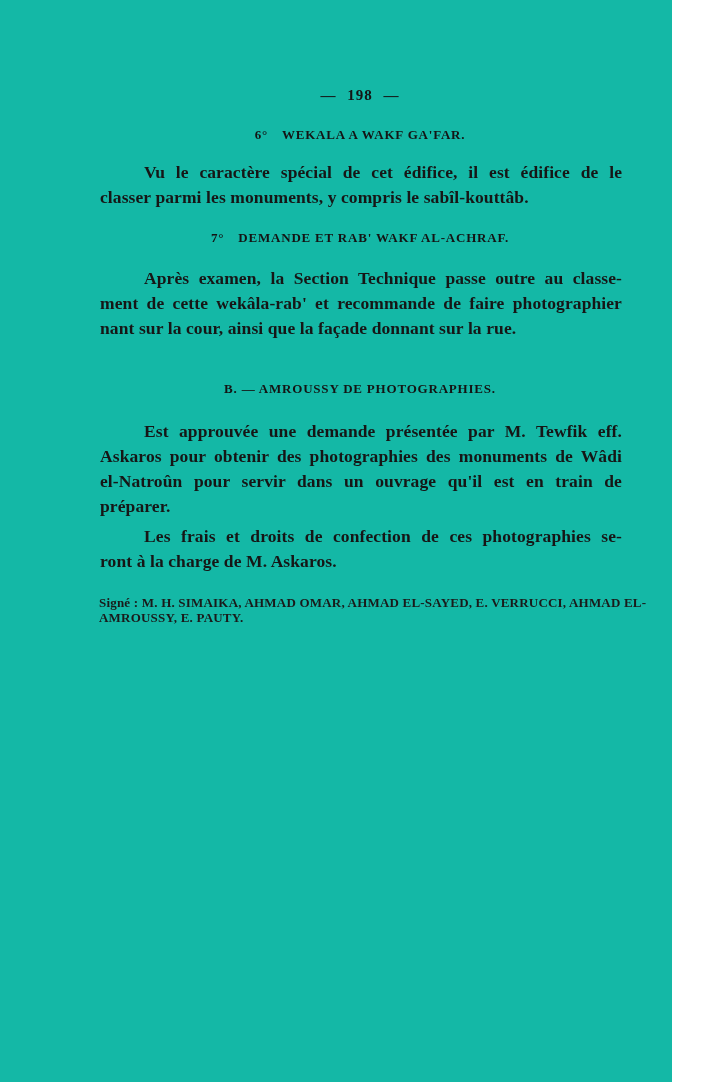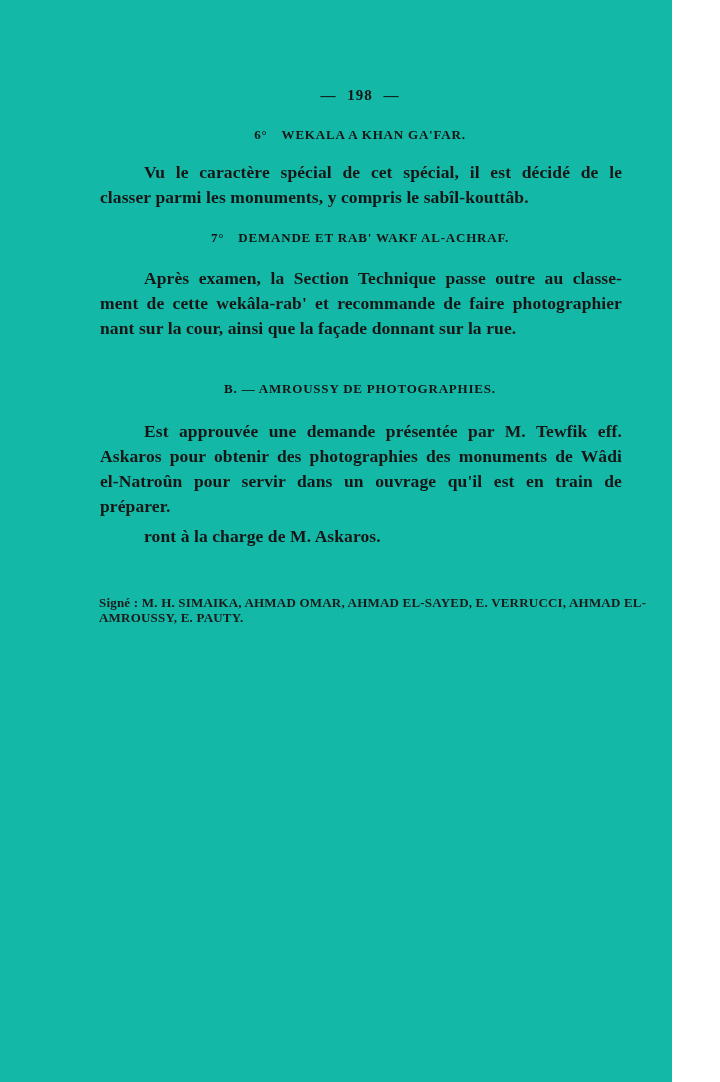--- a/index.html
+++ b/index.html
@@ -84,25 +84,25 @@
 </style>
 </head>
 <body>
 
 <div class="page">
 
   <div class="page-number">— 198 —</div>
 
   <div class="section-heading heading-6">
     <span>6°</span>
-    <span>WEKALA A KHAN GA'FAR.</span>
+    <span>WEKALA A WAKF GA'FAR.</span>
   </div>
 
   <div class="para p1">
-      <div class="line">Vu le caractère spécial de cet spécial, il est décidé de le</div>
+      <div class="line">Vu le caractère spécial de cet édifice, il est édifice de le</div>
       <div class="line last">classer parmi les monuments, y compris le sabîl-kouttâb.</div>
     </div>
 
   <div class="section-heading heading-7">
     <span>7°</span>
     <span>DEMANDE ET RAB' WAKF AL-ACHRAF.</span>
   </div>
 
   <div class="para p2">
       <div class="line">Après examen, la Section Technique passe outre au classe-</div>
@@ -115,20 +115,21 @@
   </div>
 
   <div class="para p3">
       <div class="line">Est approuvée une demande présentée par M. Tewfik eff.</div>
       <div class="line">Askaros pour obtenir des photographies des monuments de Wâdi</div>
       <div class="line">el-Natroûn pour servir dans un ouvrage qu'il est en train de</div>
       <div class="line last">préparer.</div>
     </div>
 
   <div class="para p4">
+      <div class="line">Les frais et droits de confection de ces photographies se-</div>
       <div class="line last">ront à la charge de M. Askaros.</div>
     </div>
 
   <div class="signature">
       <div class="line">Signé :  M. H. SIMAIKA, AHMAD OMAR, AHMAD EL-SAYED, E. VERRUCCI, AHMAD EL-</div>
       <div class="line last">AMROUSSY, E. PAUTY.</div>
     </div>
 
 </div>
 

